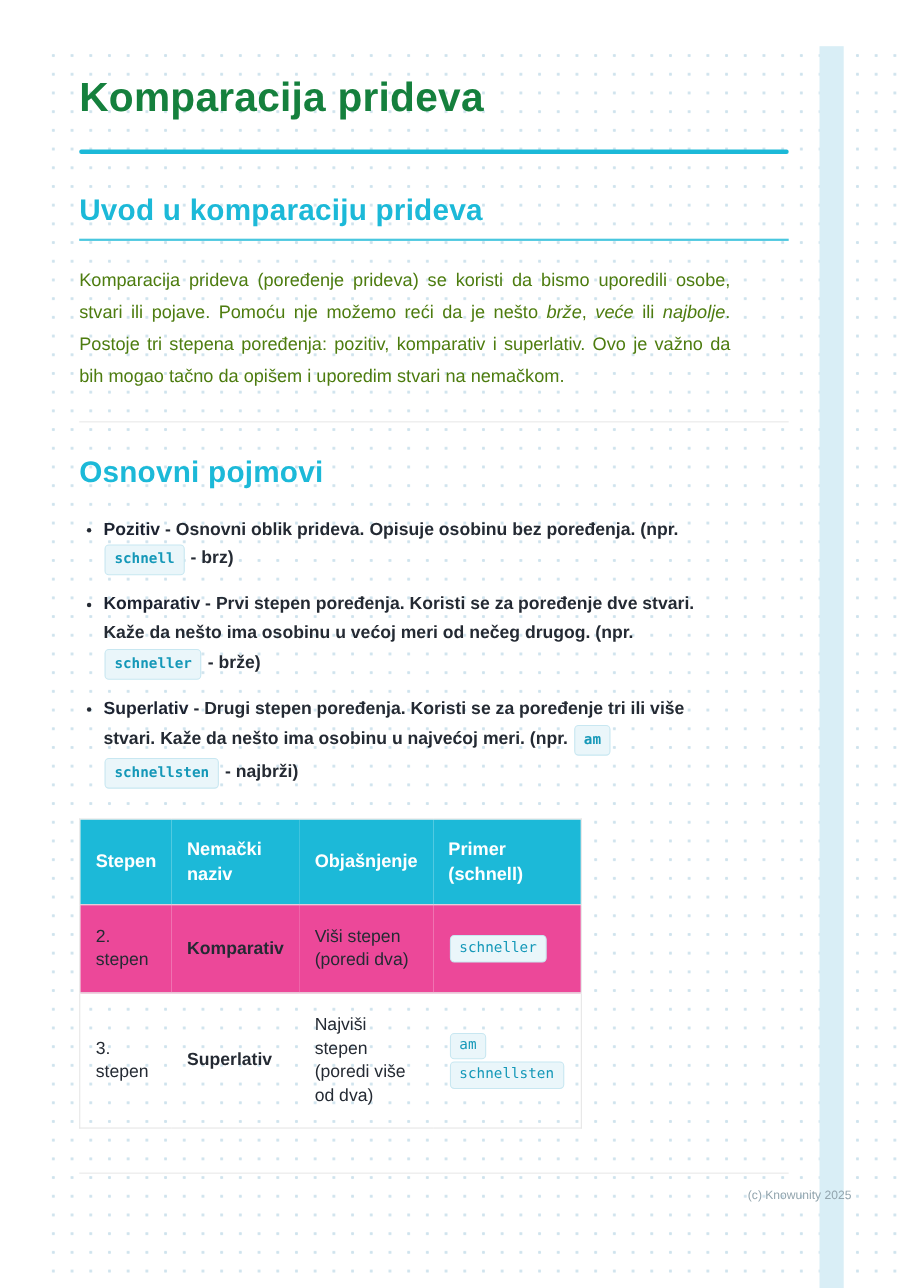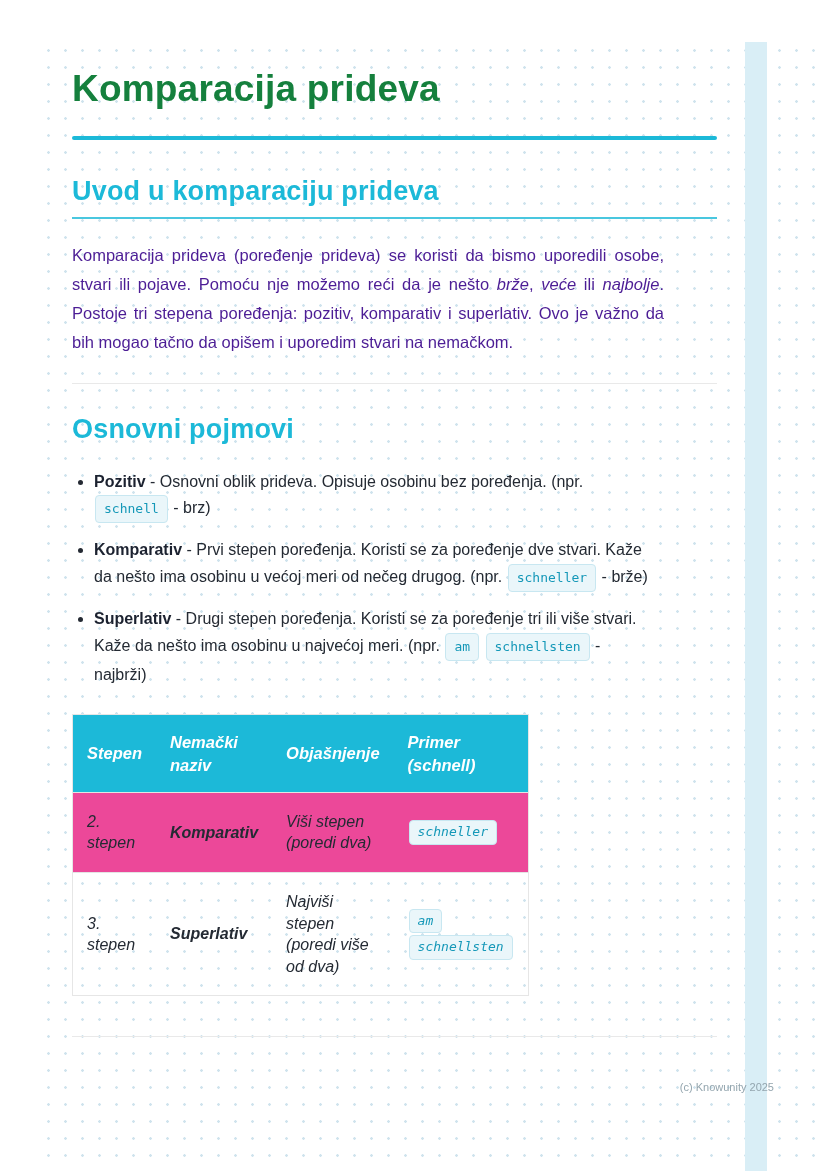--- a/index.html
+++ b/index.html
@@ -53,33 +53,34 @@
     padding-bottom: 10px;
     border-bottom: 2px solid #49c7df;
     margin-bottom: 22px;
   }
   h2.plain { margin-bottom: 24px; }
   p.body-text {
     width: 592px;
     font-size: 16.5px;
     line-height: 1.75;
     text-align: justify;
-    color: #4c1d95;
+    color: #4d7c0f;
     margin-bottom: 26px;
   }
   .divider {
     width: 645px; height: 1px;
     background: #e9e9e9;
     margin-bottom: 30px;
   }
   ul.concepts-list {
     list-style: disc;
     padding-left: 22px;
     width: 582px;
     margin-bottom: 26px;
+    font-weight: bold;
   }
   ul.concepts-list li {
     font-size: 16px;
     line-height: 1.62;
     margin-bottom: 13px;
     color: #242a33;
   }
   ul.concepts-list li strong { color: #1c2230; }
   .chip {
     display: inline-block;
@@ -91,21 +92,20 @@
     border-radius: 4px;
     padding: 2px 8px 3px 8px;
     margin: 1px 1px;
     white-space: nowrap;
   }
   table.comparison-table {
     width: 456px;
     border-collapse: collapse;
     margin-bottom: 40px;
     border: 1px solid #e6e6e6;
-    font-style: italic;
   }
   table.comparison-table thead th {
     background: #1cb9d8;
     color: #ffffff;
     font-size: 16.5px;
     font-weight: bold;
     text-align: left;
     vertical-align: middle;
     padding: 16px 14px;
     line-height: 1.35;

